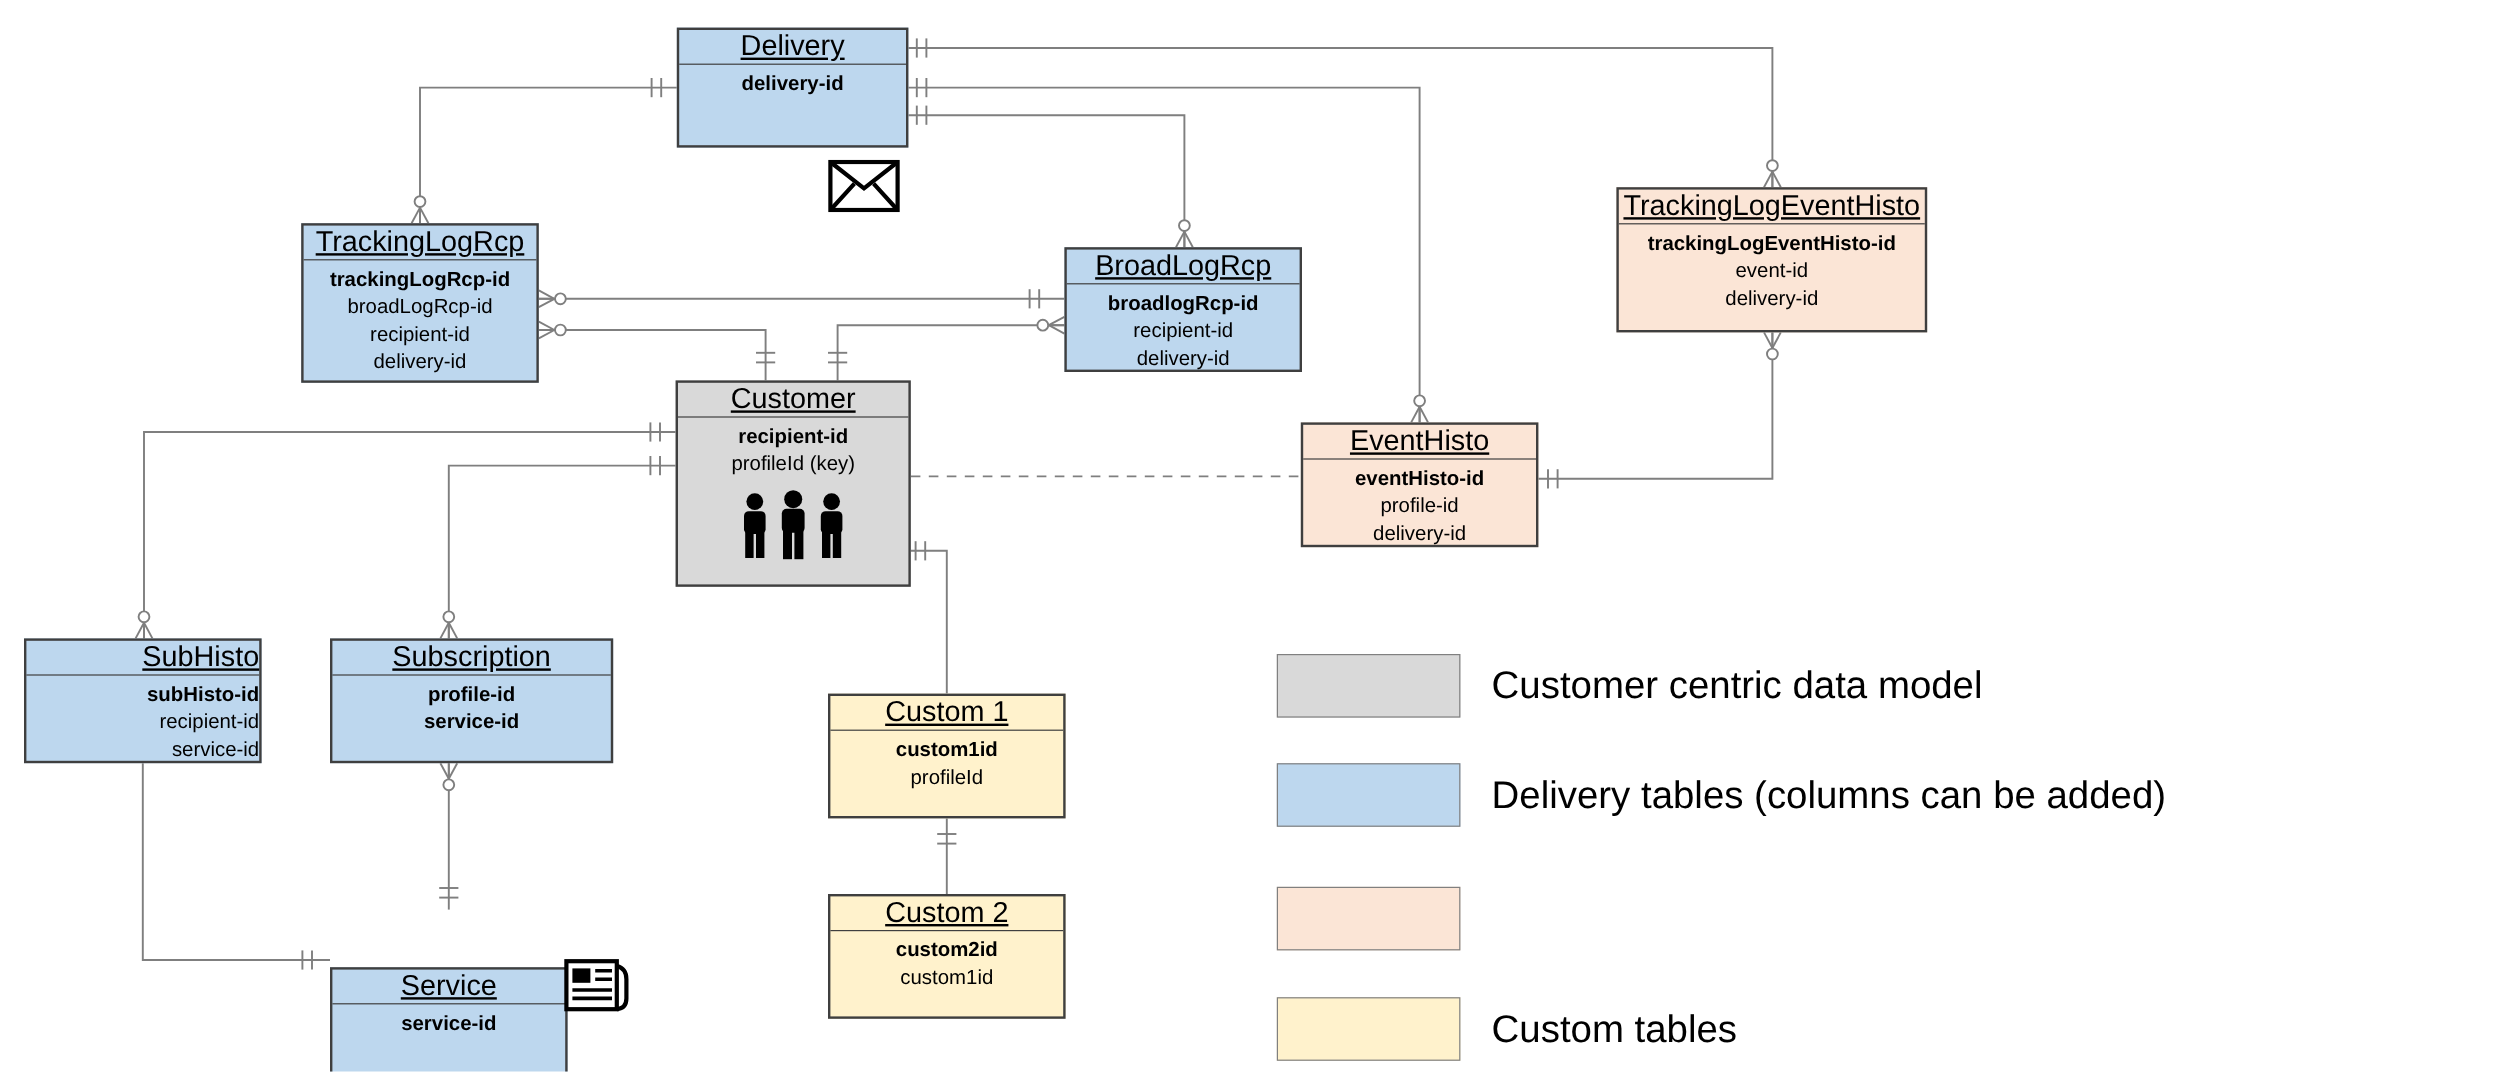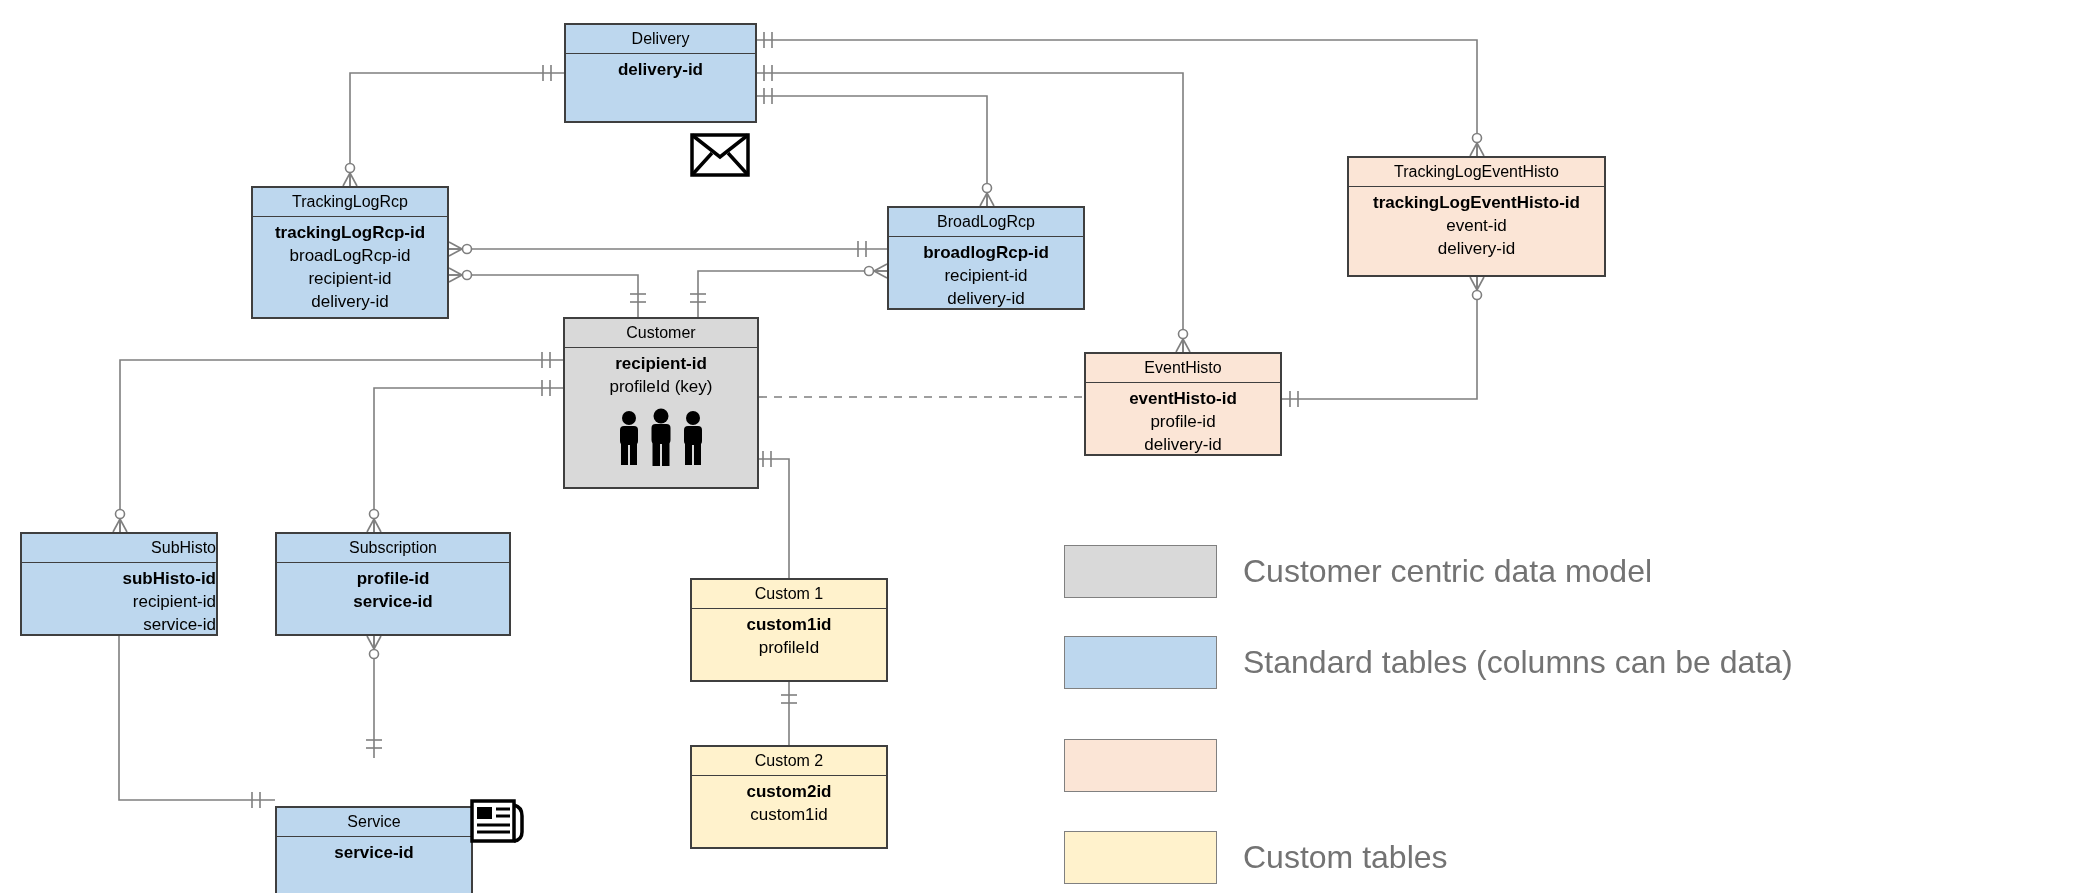--- a/index.html
+++ b/index.html
@@ -9,33 +9,34 @@
     font-family:"Liberation Sans","DejaVu Sans",sans-serif; color:#000;
   }
   #wires { position:absolute; left:0; top:0; z-index:0; }
 
   .entity {
     position:absolute; z-index:1;
     border:2px solid #3f3f3f;
     text-align:center; font-size:17px; line-height:23px;
   }
   .ehead {
-    font-size:16px; line-height:27px; height:29px;
+    font-size:24px; line-height:27px; height:29px;
     border-bottom:1.5px solid #3f3f3f;
+    text-decoration:underline;
   }
   .rows { padding-top:4px; }
   .erow { line-height:23px; white-space:nowrap; }
   .erow.pk { font-weight:bold; }
   .people { display:block; margin:10px auto 0 auto; }
 
   .float-icon { position:absolute; z-index:2; }
 
   .legend-item { position:absolute; z-index:1; display:flex; align-items:center; }
   .swatch { width:153px; height:53px; border:1.5px solid #808080; flex:0 0 auto; }
-  .legend-label { margin-left:26px; font-size:32px; color:#737373; white-space:nowrap; }
+  .legend-label { margin-left:26px; font-size:32px; color:#000000; white-space:nowrap; }
 </style>
 </head>
 <body>
 
 <svg id="wires" width="2085" height="893">
     <polyline points="757,40 1477,40 1477,156" fill="none" stroke="#7f7f7f" stroke-width="1.6"></polyline>
     <polyline points="757,73 1183,73 1183,352" fill="none" stroke="#7f7f7f" stroke-width="1.6"></polyline>
     <polyline points="757,96 987,96 987,206" fill="none" stroke="#7f7f7f" stroke-width="1.6"></polyline>
     <polyline points="564,73 350,73 350,186" fill="none" stroke="#7f7f7f" stroke-width="1.6"></polyline>
     <polyline points="449,249 887,249" fill="none" stroke="#7f7f7f" stroke-width="1.6"></polyline>
@@ -247,21 +248,21 @@
   <path d="M44,10 q8,2 8,11 l0,16 q0,8 -8,9" fill="none" stroke="#000000" stroke-width="3.5"></path>
 </svg>
 
 <div class="legend-item" style="left:1064px;top:545px">
   <div class="swatch" style="background-color: rgb(217, 217, 217);"></div>
   <div class="legend-label">Customer centric data model</div>
 </div>
 
 <div class="legend-item" style="left:1064px;top:636px">
   <div class="swatch" style="background-color: rgb(189, 215, 238);"></div>
-  <div class="legend-label">Standard tables (columns can be data)</div>
+  <div class="legend-label">Delivery tables (columns can be added)</div>
 </div>
 
 <div class="legend-item" style="left:1064px;top:739px">
   <div class="swatch" style="background-color: rgb(251, 229, 214);"></div>
 </div>
 
 <div class="legend-item" style="left:1064px;top:831px">
   <div class="swatch" style="background-color: rgb(255, 242, 204);"></div>
   <div class="legend-label">Custom tables</div>
 </div>

